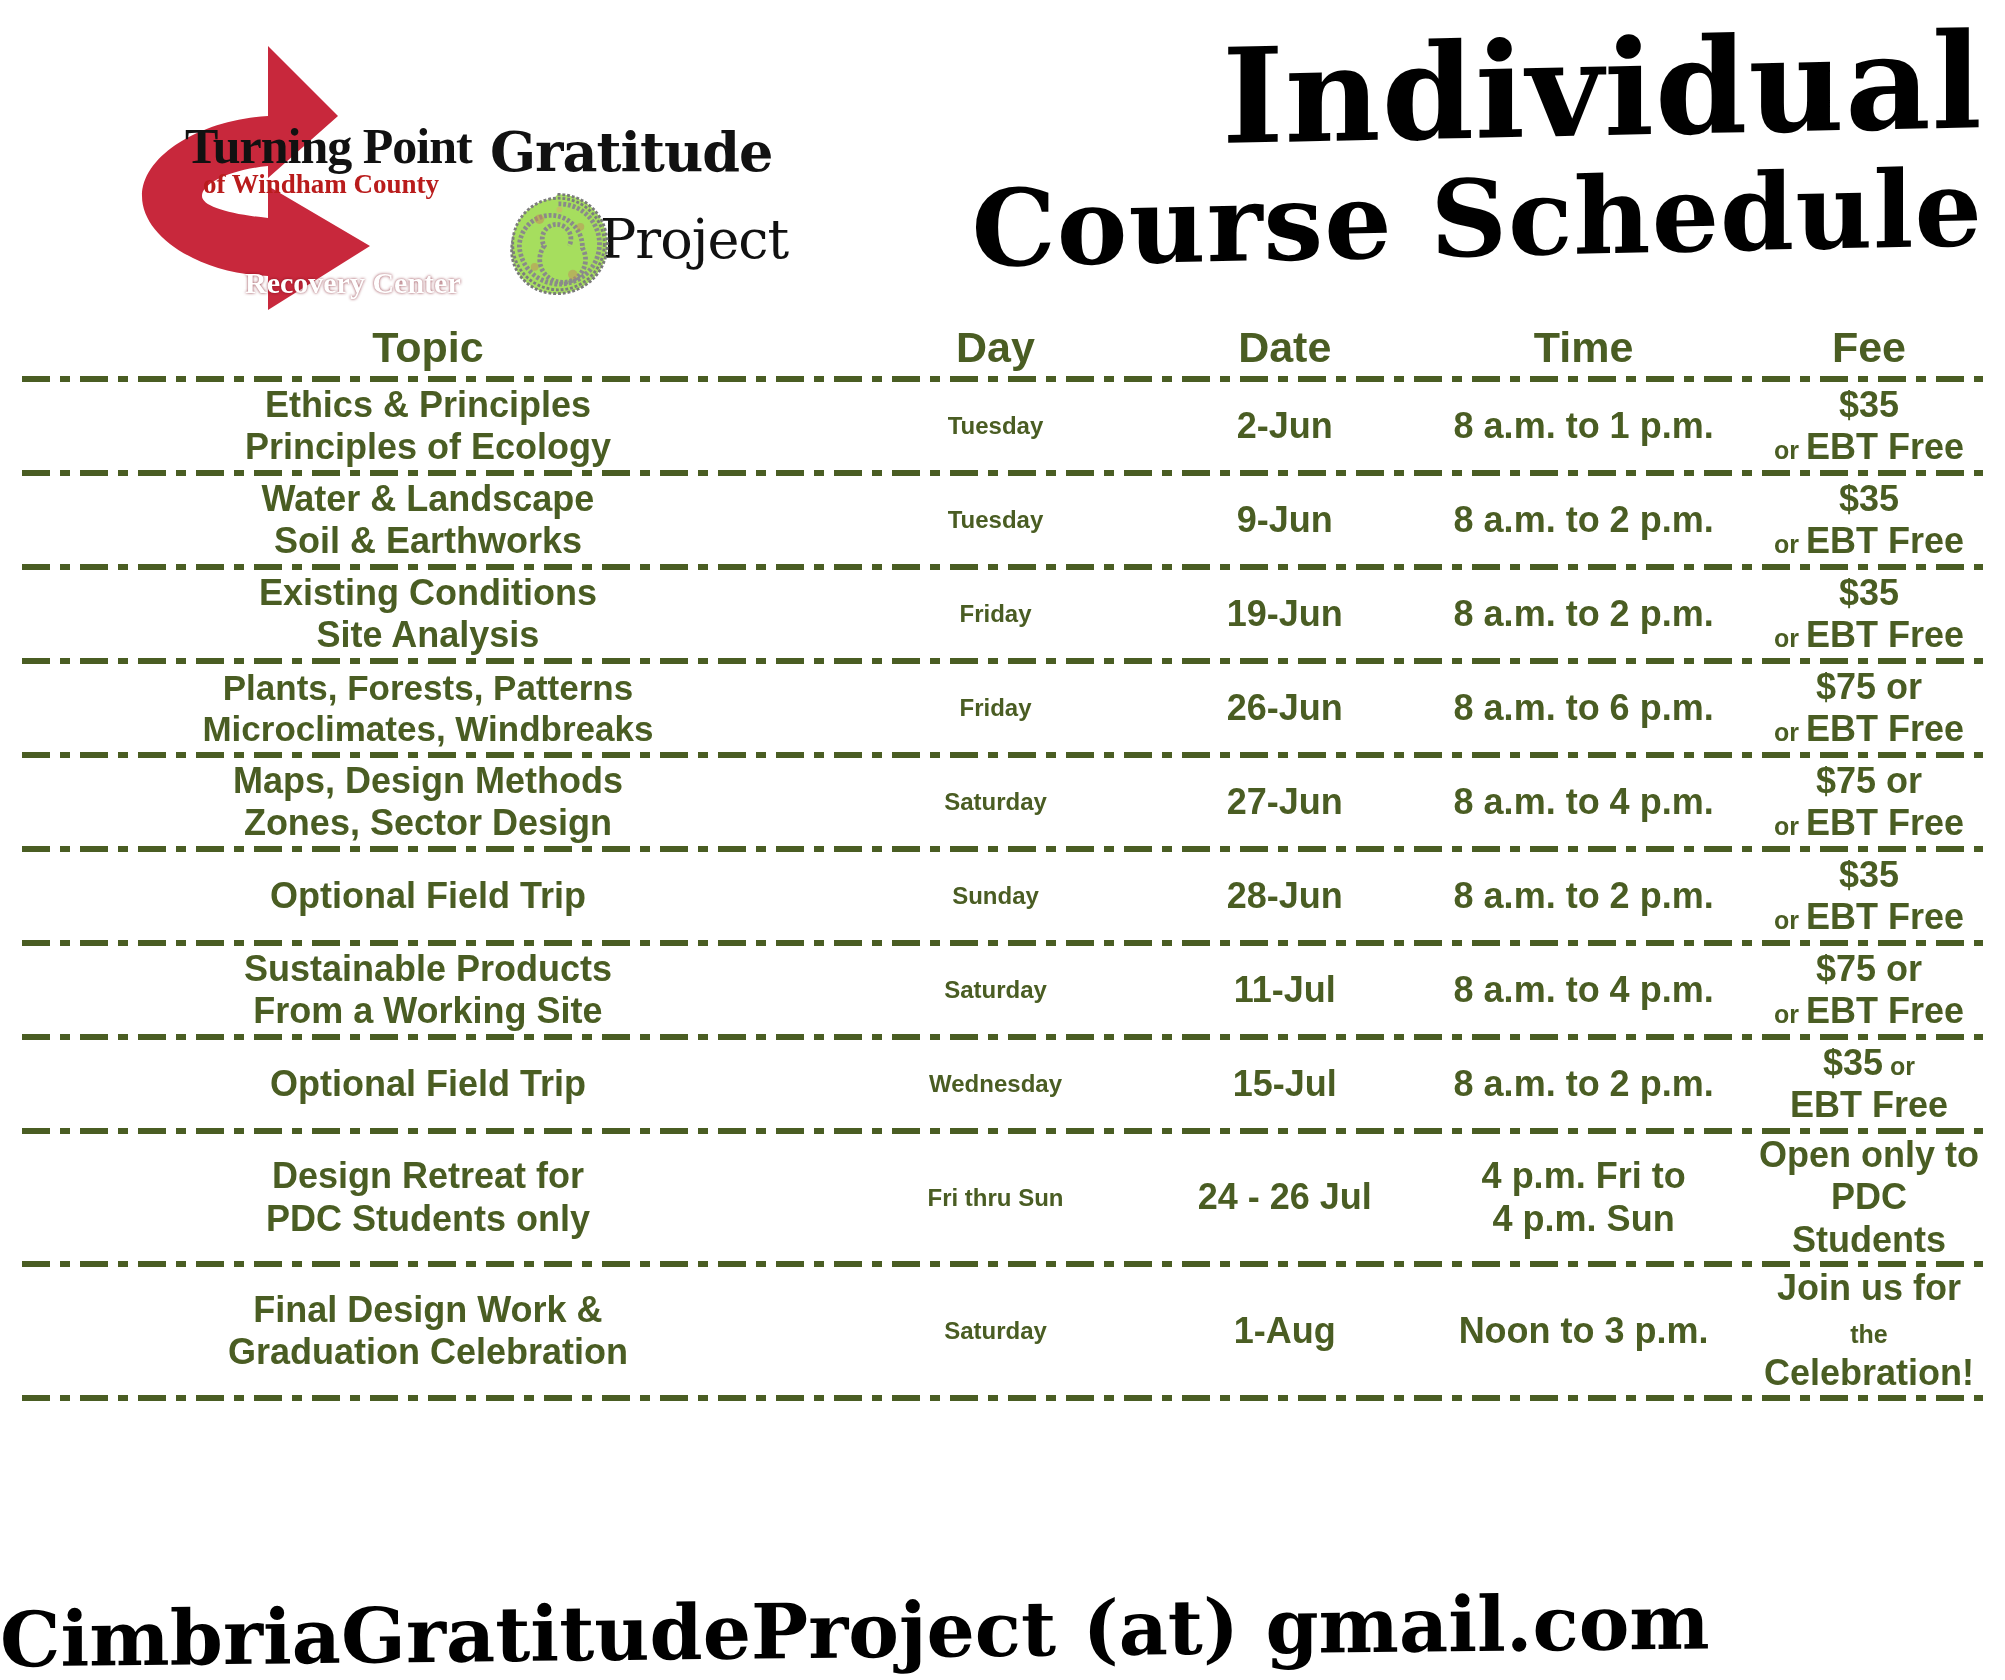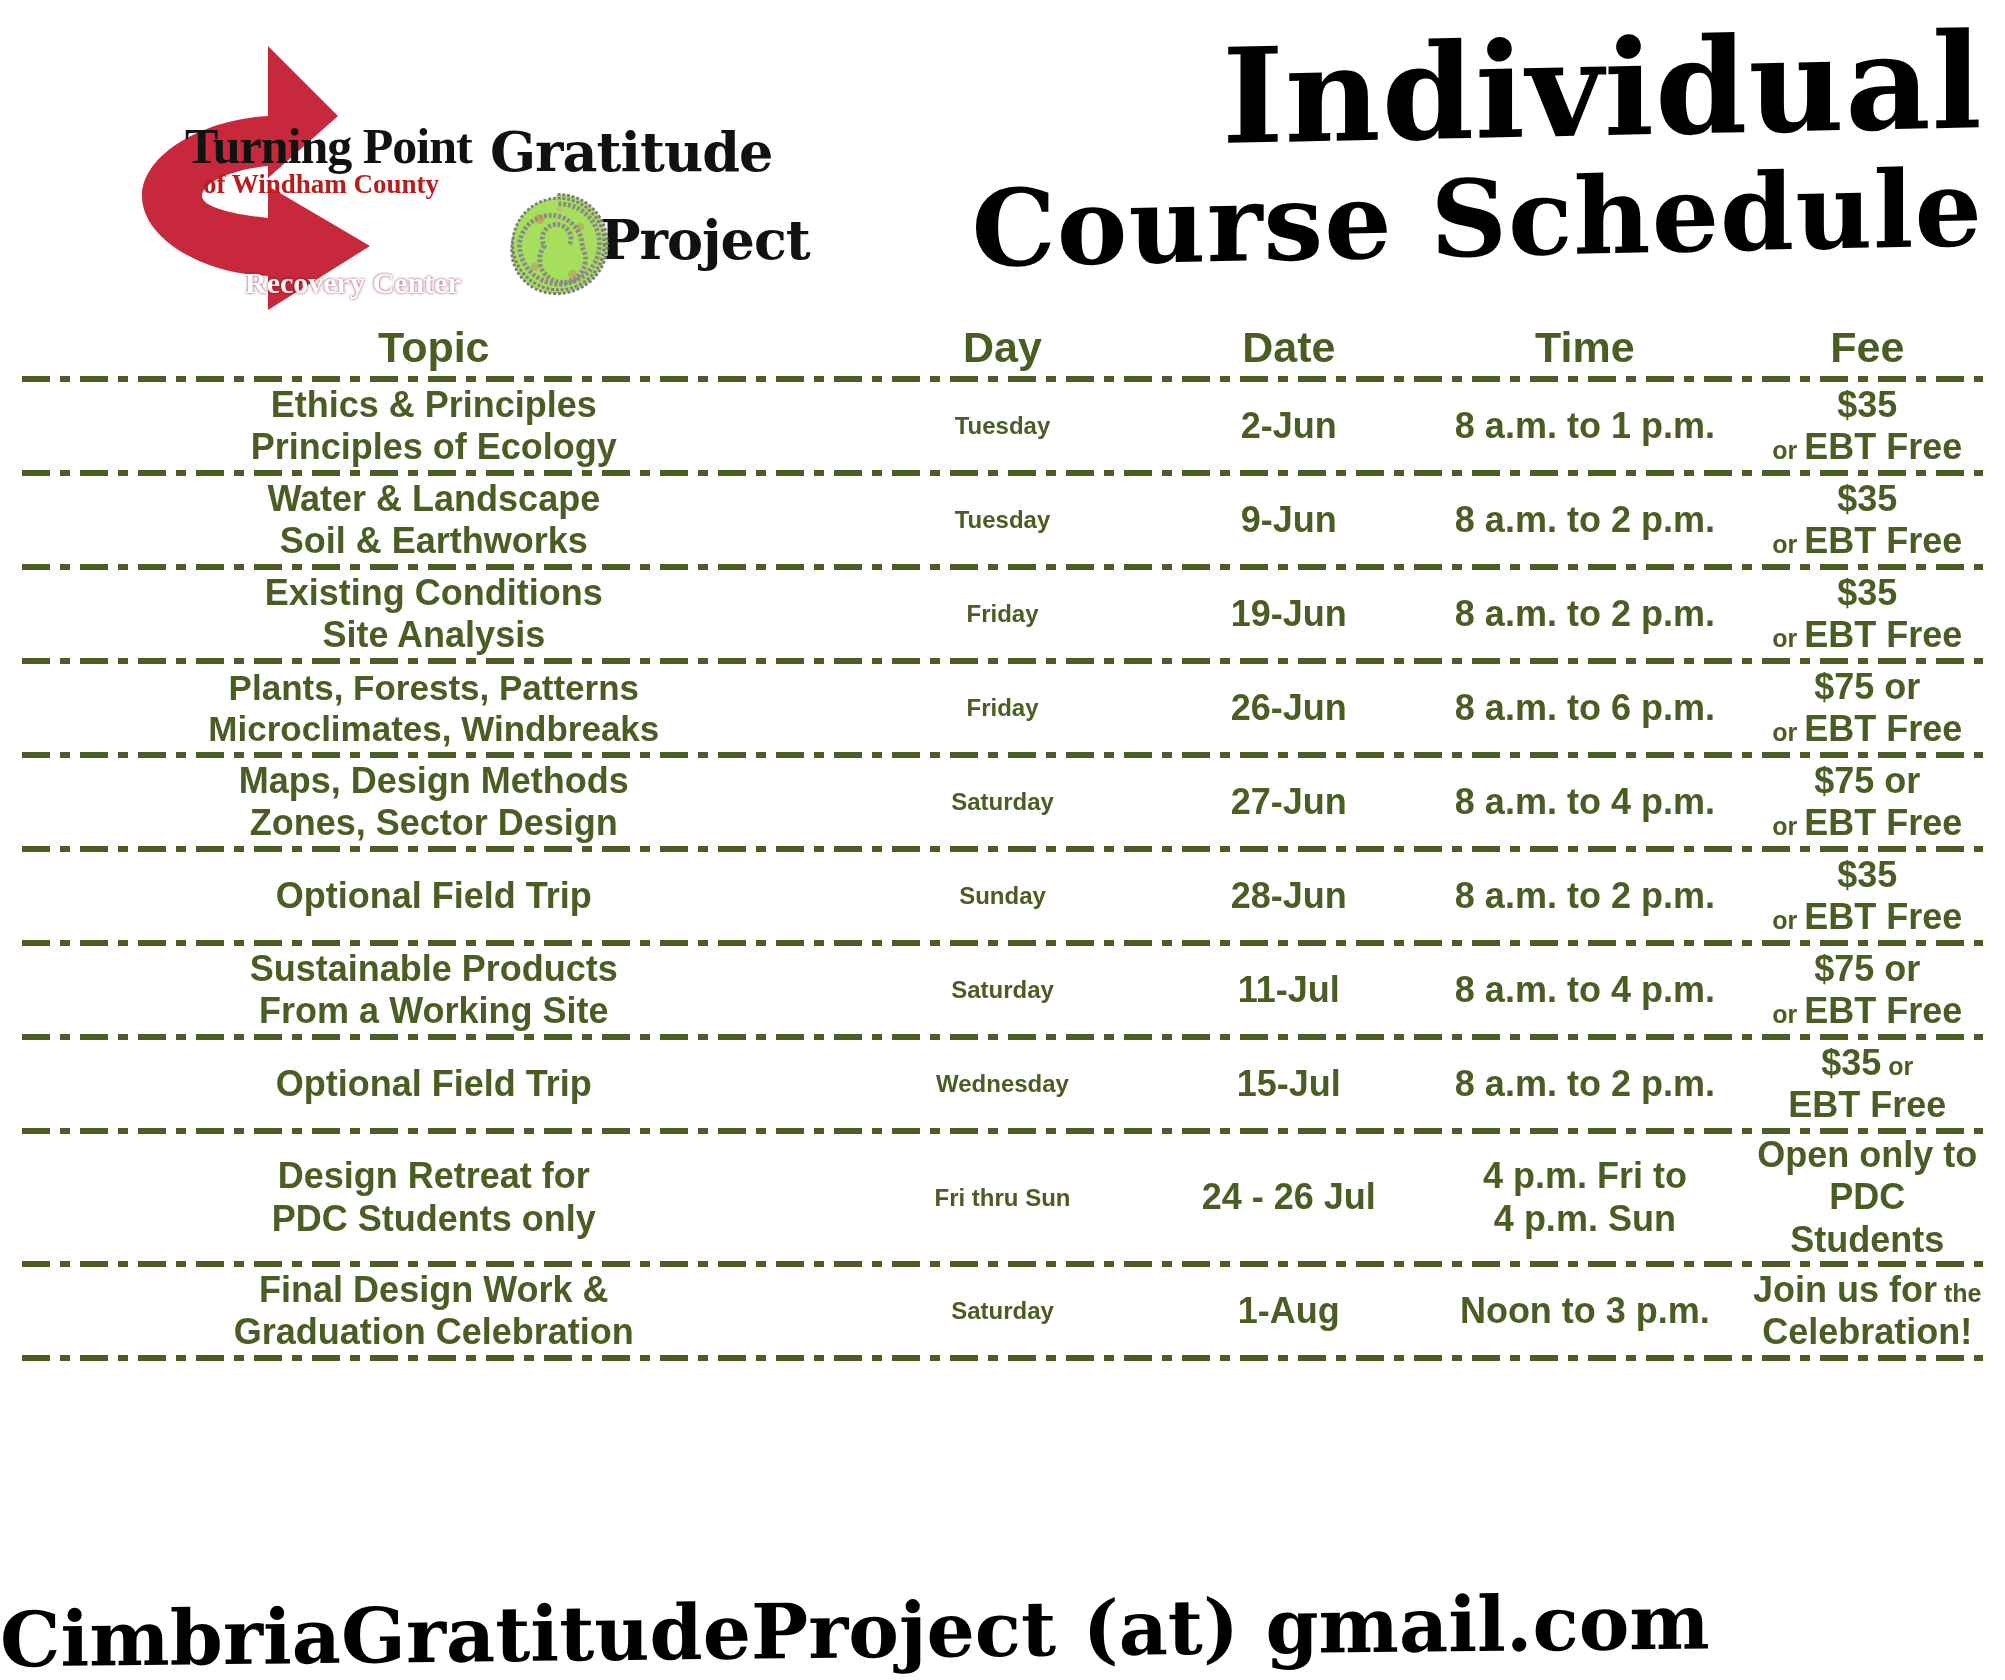--- a/index.html
+++ b/index.html
@@ -40,21 +40,21 @@
     position:absolute; left:420px; top:82px;
     width:330px; height:185px;
   }
   .gp-line1 {
     font-family:"DejaVu Serif", serif;
     font-weight:bold; font-size:54px; color:#111;
     white-space:nowrap; letter-spacing:-1px;
   }
   .gp-line2 {
     font-family:"DejaVu Serif", serif;
-    font-weight:bold; font-size:54px; color:#111;
+    font-weight:normal; font-size:54px; color:#111;
     white-space:nowrap; letter-spacing:-1px;
     margin-left:110px; margin-top:24px;
   }
   .spiral { position:absolute; left:16px; top:70px; width:105px; height:108px; }
 
   .title-block {
     position:absolute; right:22px; top:26px;
     text-align:right; width:1040px;
   }
   .title-l1, .title-l2 {
@@ -75,21 +75,21 @@
     margin:0 22px;
   }
   .rule.dashdot {
     border-top:none;
     height:6px;
     background-image:repeating-linear-gradient(to right,
       #4a5d23 0 28px, transparent 28px 38px,
       #4a5d23 38px 48px, transparent 48px 58px);
   }
 
-  .row { display:flex; align-items:center; padding:0 22px; }
+  .row { display:flex; align-items:center; padding:0 22px;gap:7px; }
   .c-topic { width:42.0%; }
   .c-day   { width:16.0%; }
   .c-date  { width:13.2%; }
   .c-time  { width:17.0%; }
   .c-fee   { width:11.8%; }
   .row > div { text-align:center; }
 
   .hdr { height:58px; }
   .hdr > div {
     font-size:43px; font-weight:bold; color:#4a5d23;

